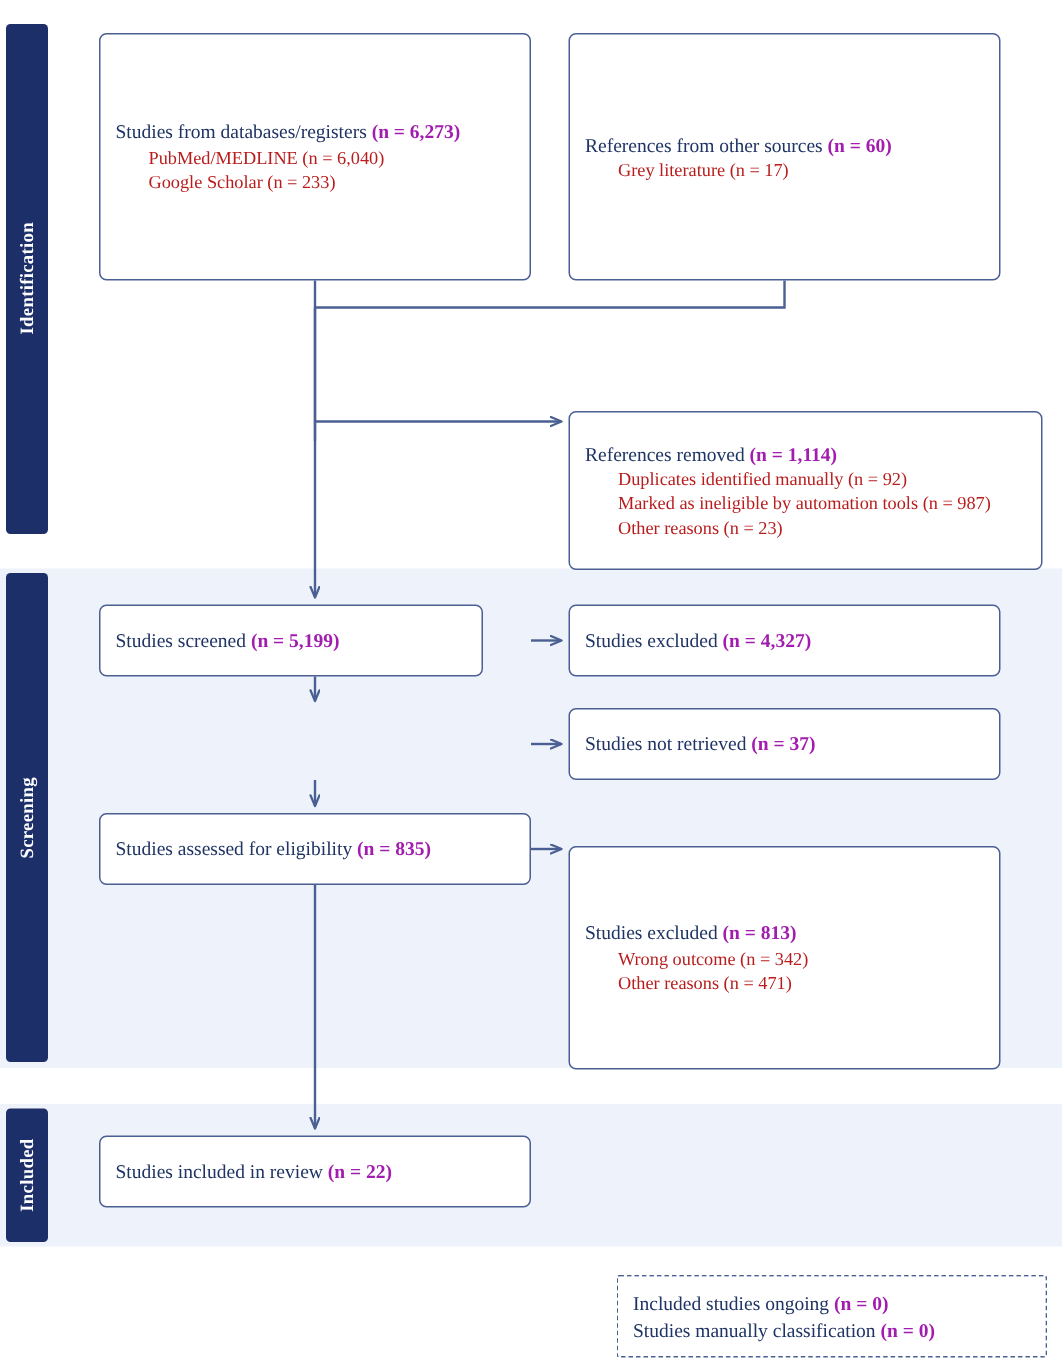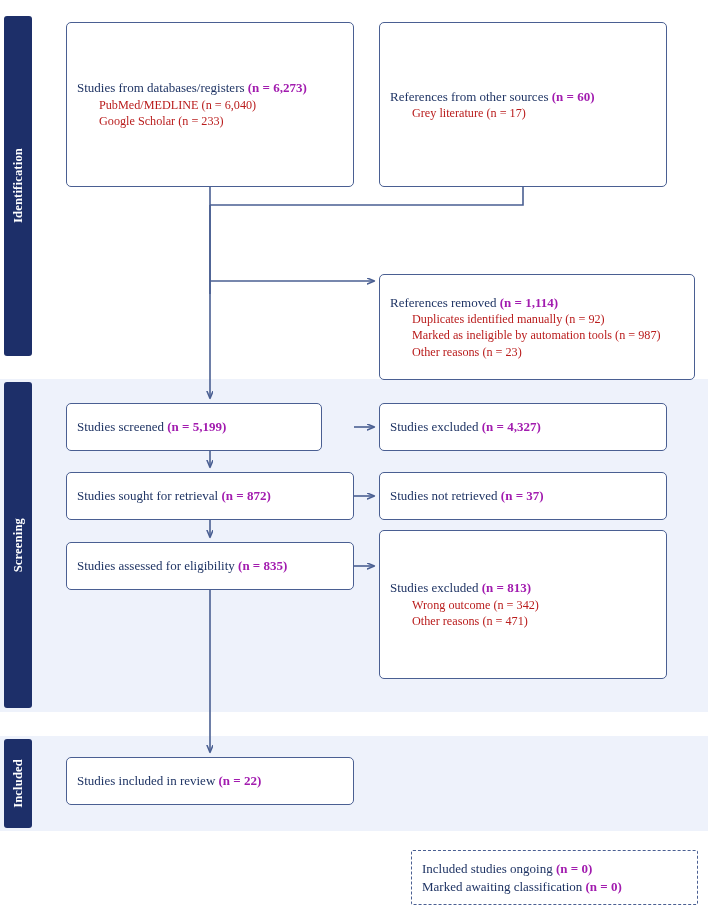--- a/index.html
+++ b/index.html
@@ -57,21 +57,21 @@
 
   
   #box-databases      {left:66px; top:22px;  width:288px;height:165px;}
   #box-othersources   {left:379px;top:22px;  width:288px;height:165px;}
   #box-removed        {left:379px;top:228px; width:316px;height:106px;margin-top:46px;}
   #box-screened       {left:66px; top:403px; width:256px;height:48px;}
   #box-excluded1      {left:379px;top:403px; width:288px;height:48px;}
   #box-sought         {left:66px; top:472px; width:288px;height:48px;}
   #box-notretrieved   {left:379px;top:472px; width:288px;height:48px;}
   #box-assessed       {left:66px; top:542px; width:288px;height:48px;}
-  #box-excluded2      {left:379px;top:530px; width:288px;height:149px;}
+  #box-excluded2      {left:379px;top:564px; width:288px;height:149px;}
   #box-included       {left:66px; top:757px; width:288px;height:48px;}
   #box-ongoing        {left:411px;top:850px; width:287px;height:55px;justify-content:center;}
 
   
   #wires{position:absolute;left:0;top:0;width:708px;height:914px;pointer-events:none;}
 </style>
 </head>
 <body>
 
 <div id="stage">
@@ -163,28 +163,20 @@
 
   <div class="box" id="box-excluded1">
     <div class="inner">
       <div class="line1">
         <span>Studies excluded</span>
         <span class="cnt">(n = 4,327)</span>
       </div>
     </div>
   </div>
 
-  <div class="box" id="box-sought">
-    <div class="inner">
-      <div class="line1">
-        <span>Studies sought for retrieval</span>
-        <span class="cnt">(n = 872)</span>
-      </div>
-    </div>
-  </div>
 
   <div class="box" id="box-notretrieved">
     <div class="inner">
       <div class="line1">
         <span>Studies not retrieved</span>
         <span class="cnt">(n = 37)</span>
       </div>
     </div>
   </div>
 
@@ -217,19 +209,19 @@
     </div>
   </div>
 
   <div class="box dashed" id="box-ongoing">
     <div class="inner">
       <div class="line1">
         <span>Included studies ongoing</span>
         <span class="cnt">(n = 0)</span>
       </div>
       <div class="line1">
-        <span>Marked awaiting classification</span>
+        <span>Studies manually classification</span>
         <span class="cnt">(n = 0)</span>
       </div>
     </div>
   </div>
 
 </div>
 
 </body></html>

